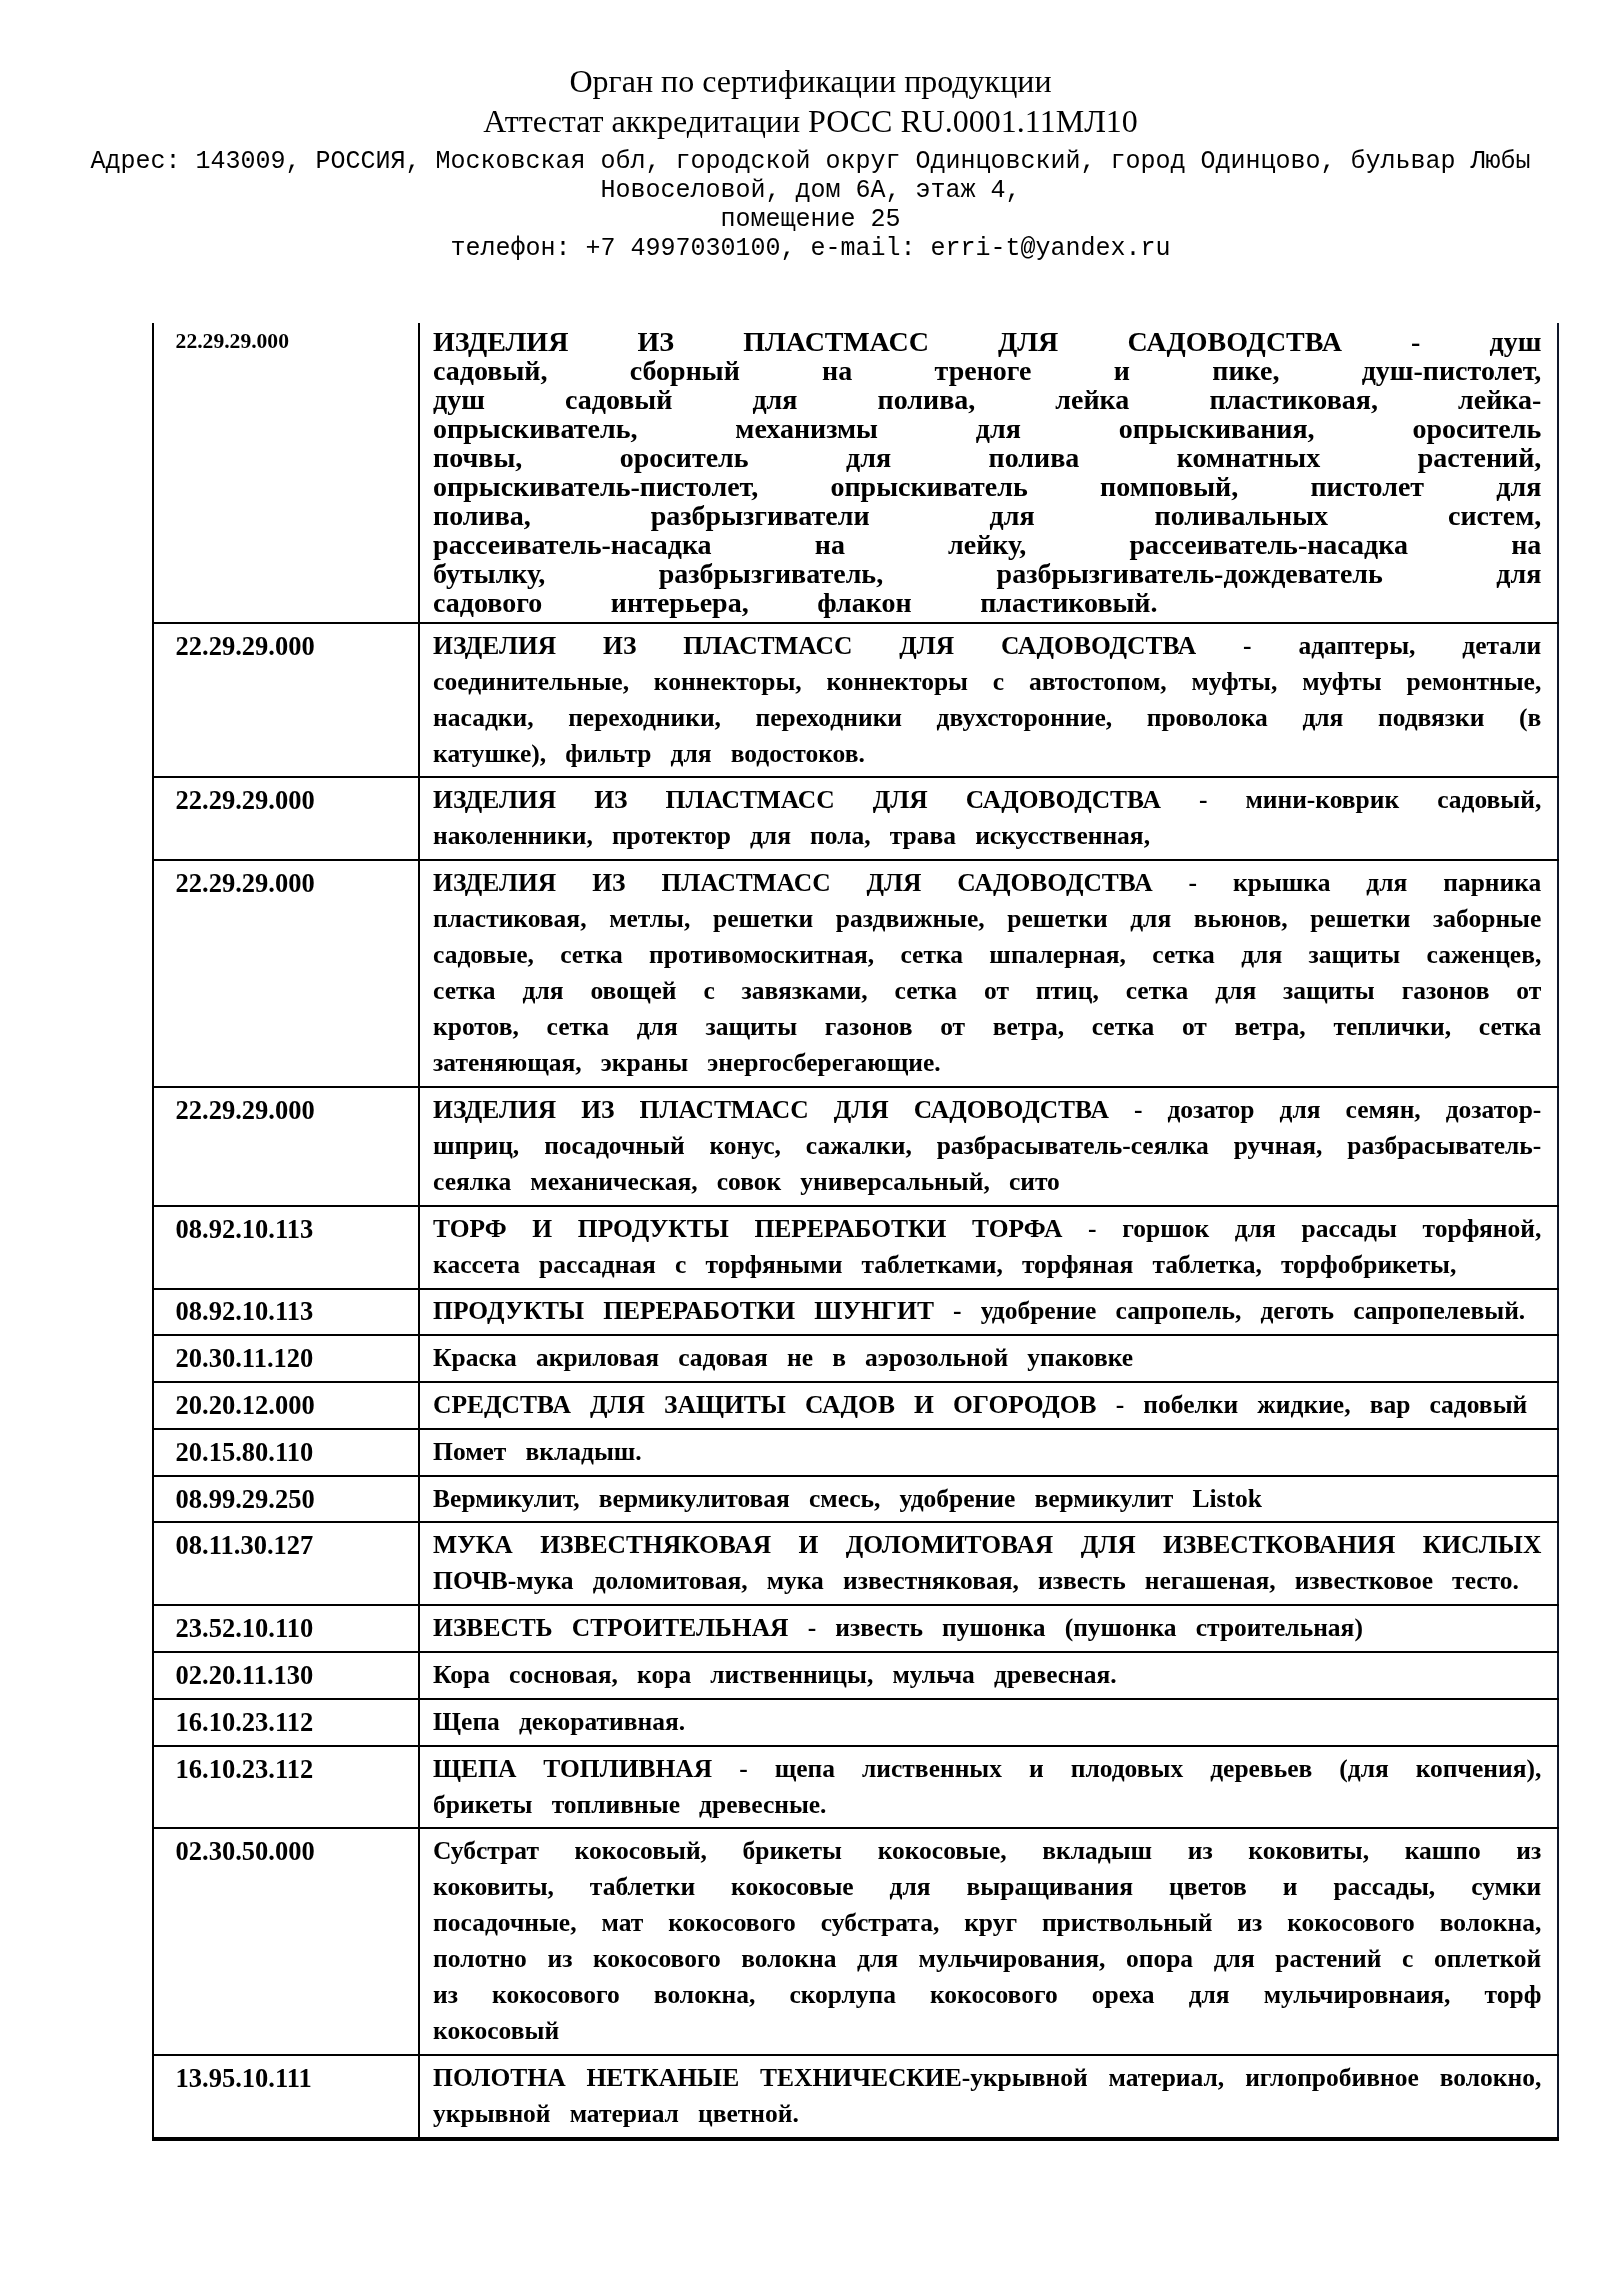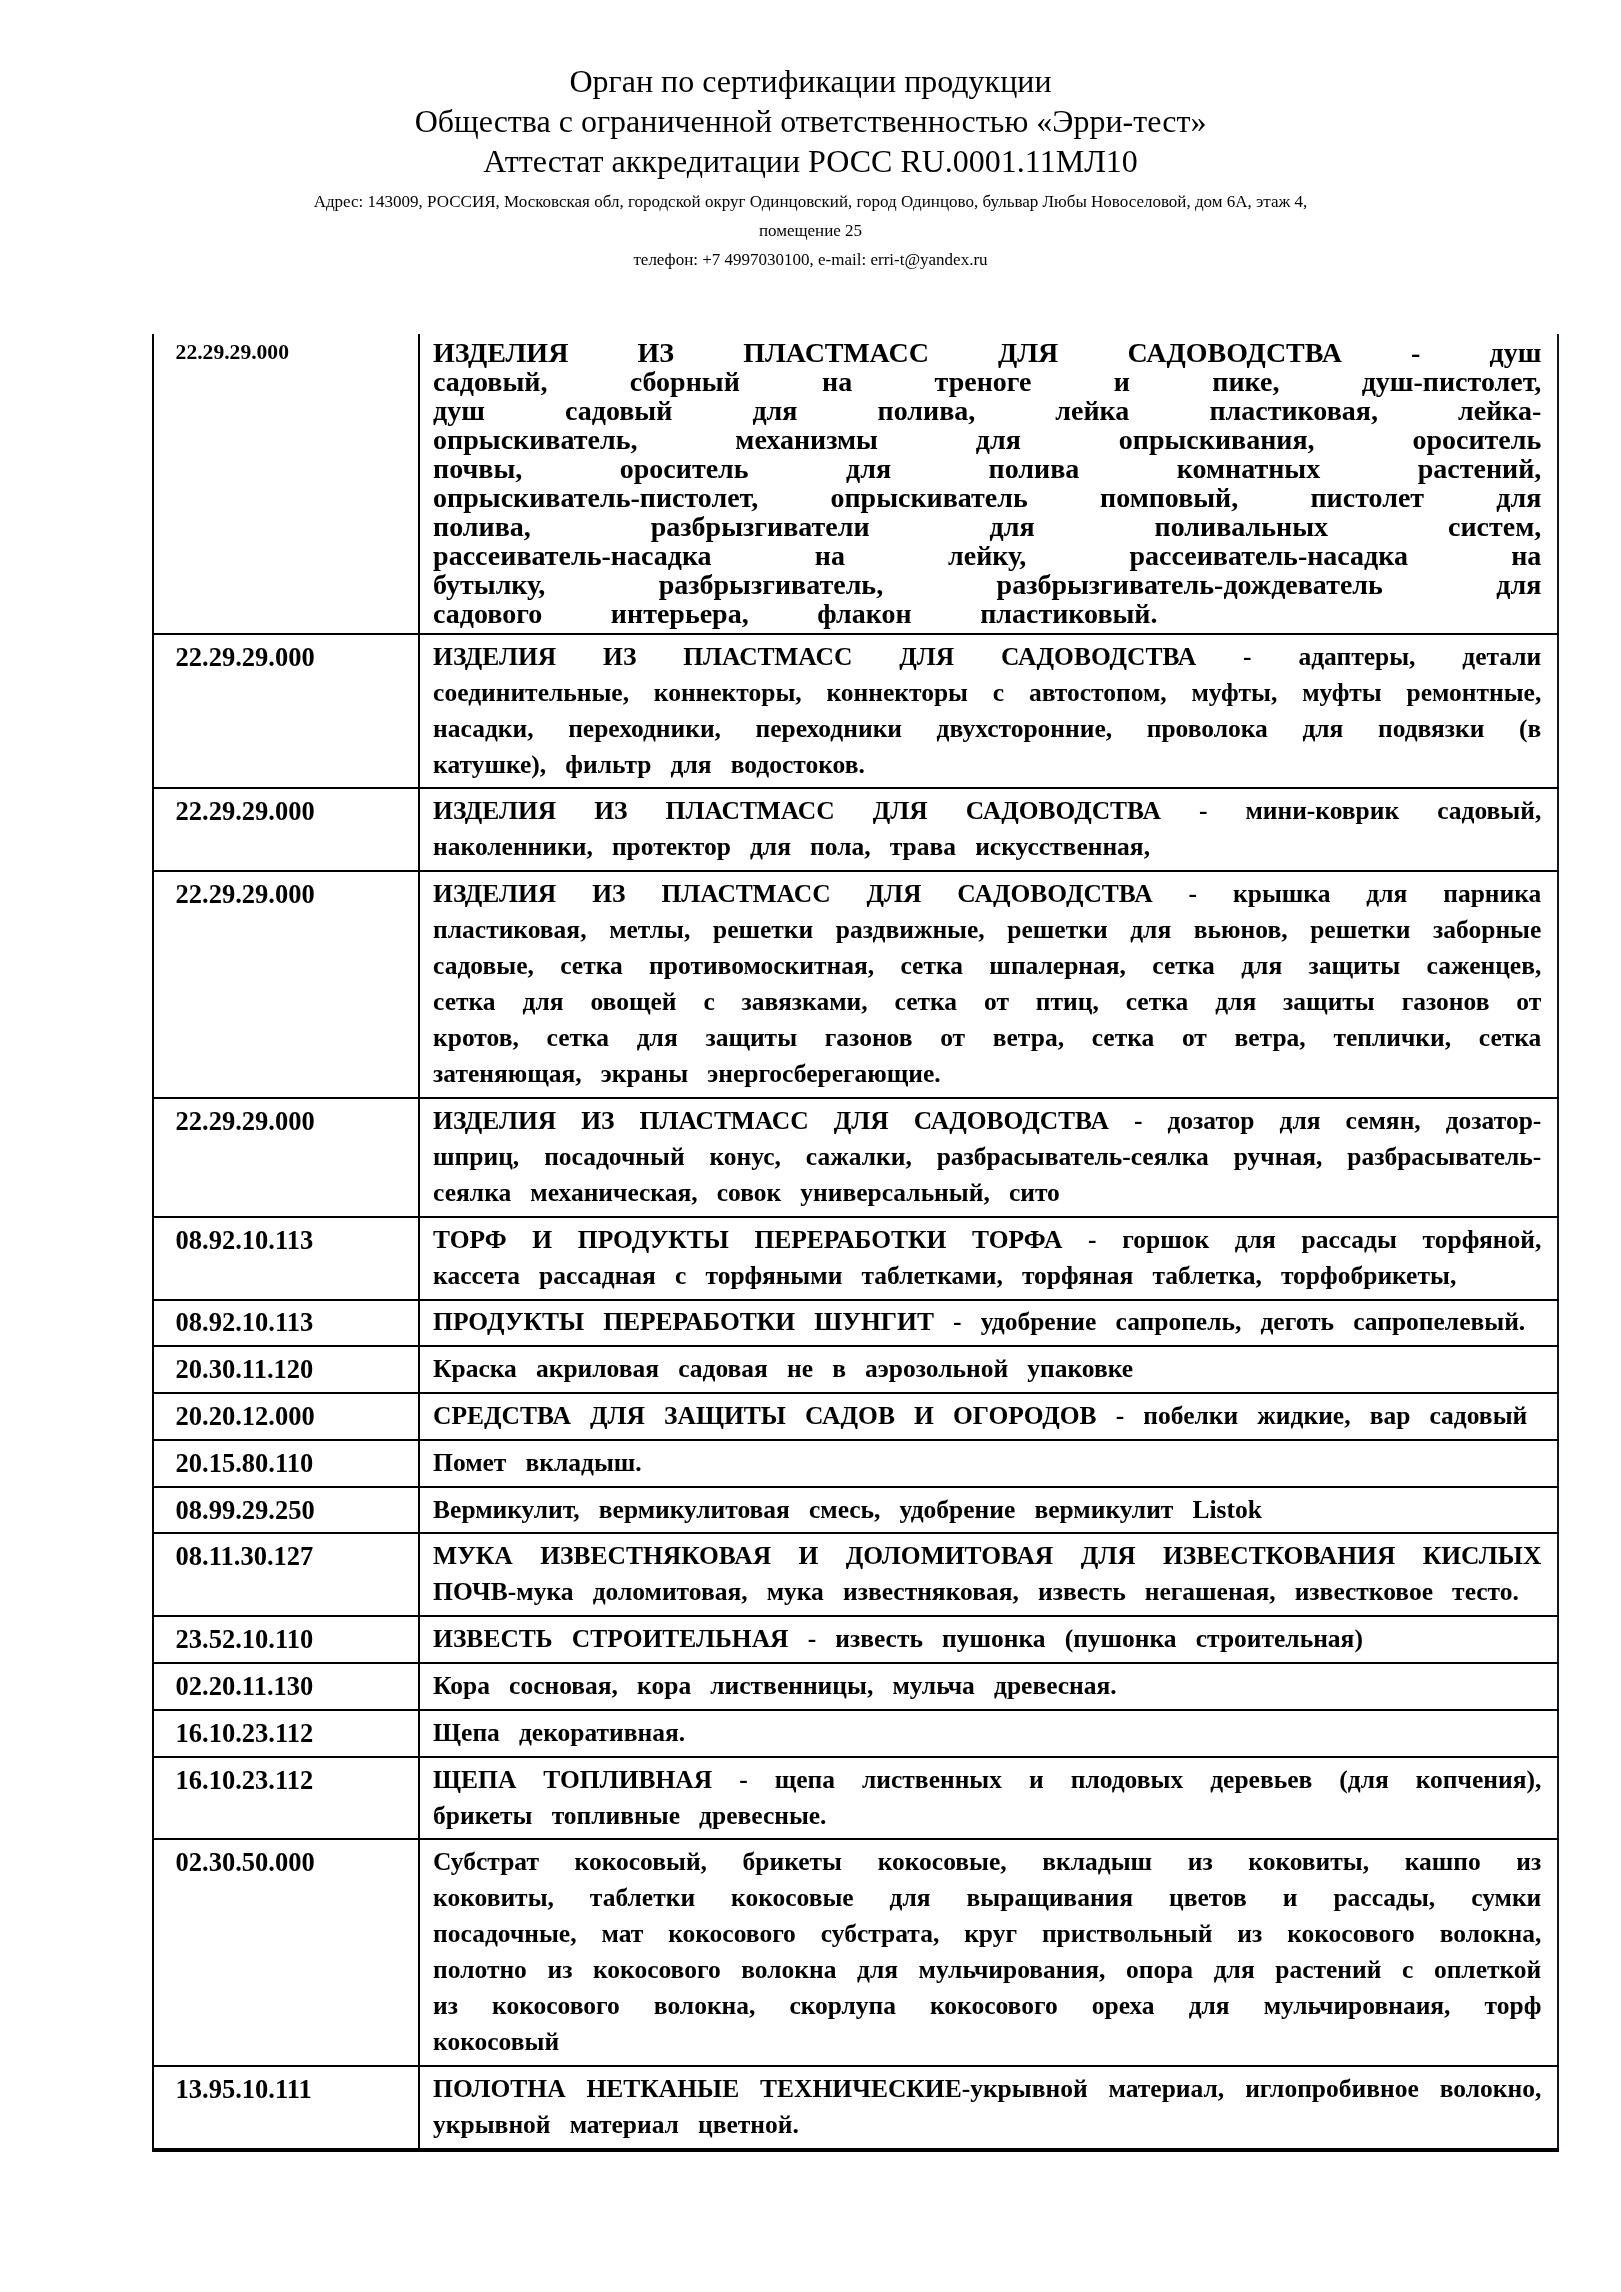--- a/index.html
+++ b/index.html
@@ -8,21 +8,21 @@
     width: 1621px;
     height: 2183px;
     background: #ffffff;
     color: #000000;
     font-family: "Liberation Serif", "DejaVu Serif", serif;
     overflow: hidden;
     margin: 0 auto;
   }
   .header { text-align: center; padding-top: 61px; }
   .h-line { font-size: 32px; line-height: 40px; }
-  .h-sub  { font-size: 17px; line-height: 29px; }
+  .h-sub  { font-size: 25px; line-height: 29px; font-family: Liberation Mono, monospace; }
   .h-sub.first { margin-top: 5.9px; }
 
   .doc-table {
     border-collapse: collapse;
     table-layout: fixed;
     width: 1407px;
     margin: 60px 0 0 152px;
     border-left: 2px solid #000;
     border-right: 2px solid #0f172a;
     border-bottom: 4.9px solid #000;
@@ -49,21 +49,20 @@
   .doc-table tbody tr:first-child td.code { font-size: 21.6px; line-height: 29px; }
   .doc-table tbody tr:first-child td.desc { font-size: 28px; line-height: 29px; word-spacing: 2.2em; }
 </style>
 </head>
 <body>
 
 <div class="page">
 
   <div class="header">
     <div class="h-line">Орган по сертификации продукции</div>
-    <div class="h-line">Общества с ограниченной ответственностью «Эрри-тест»</div>
     <div class="h-line">Аттестат аккредитации РОСС RU.0001.11МЛ10</div>
     <div class="h-sub first">Адрес: 143009, РОССИЯ, Московская обл, городской округ Одинцовский, город Одинцово, бульвар Любы Новоселовой, дом 6А, этаж 4,</div>
     <div class="h-sub">помещение 25</div>
     <div class="h-sub">телефон: +7 4997030100, e-mail: erri-t@yandex.ru</div>
   </div>
 
   <table class="doc-table">
     <tbody id="table-body">
         <tr>
           <td class="code">22.29.29.000</td>

